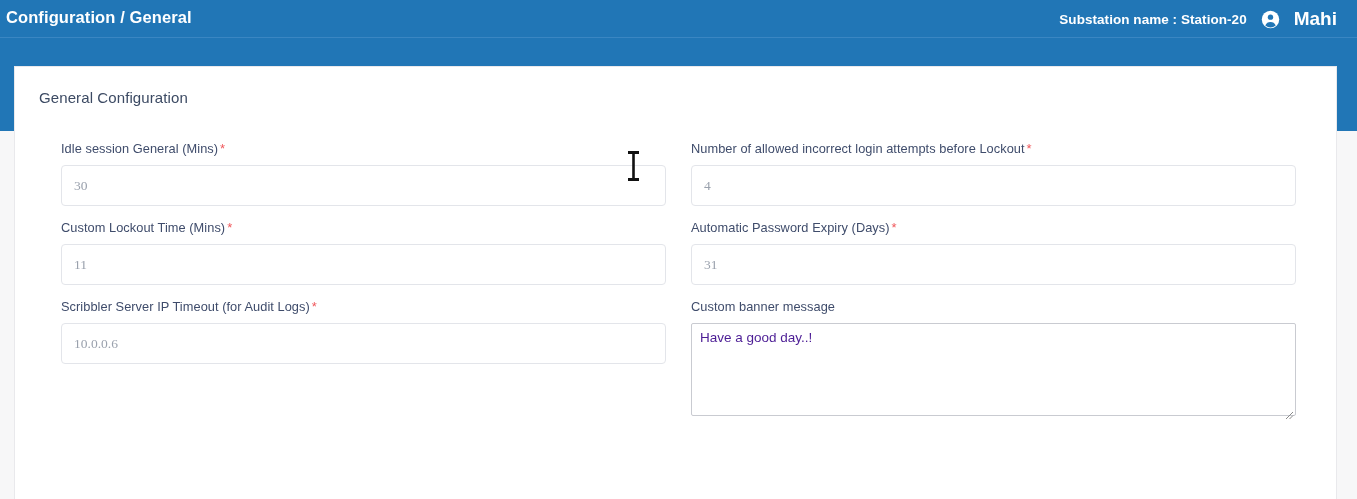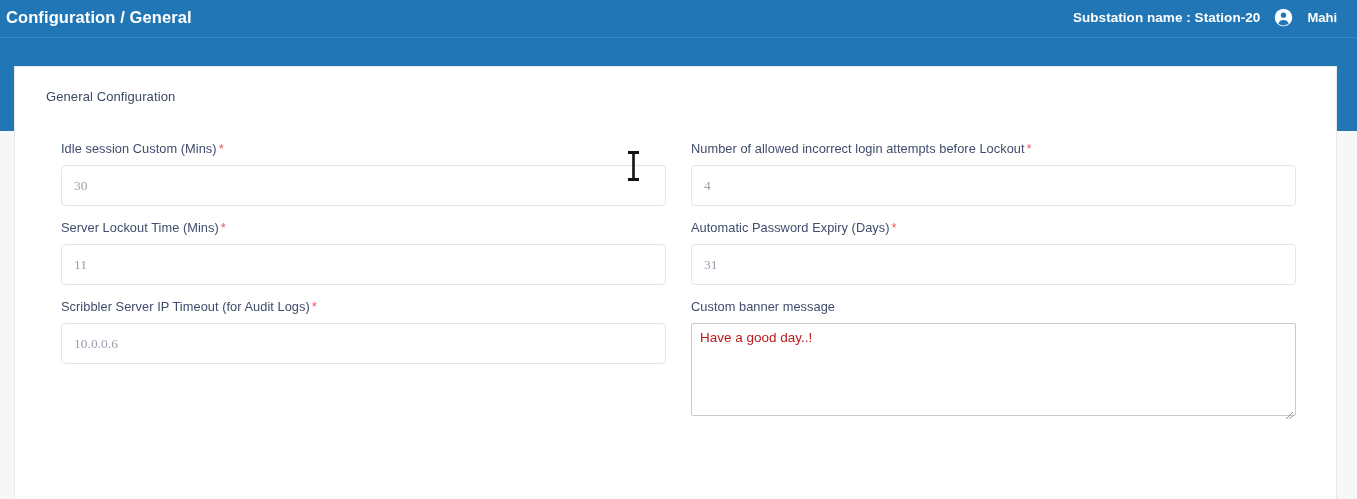--- a/index.html
+++ b/index.html
@@ -67,21 +67,21 @@
     letter-spacing: 0.05px;
   }
   .user-icon {
     display: block;
     width: 19px;
     height: 19px;
     line-height: 0;
   }
   .username {
     color: #ffffff;
-    font-size: 13px;
+    font-size: 19px;
     font-weight: bold;
   }
 
   
   .bgleft {
     position: absolute;
     left: 0; top: 131px;
     width: 14px;
     height: 368px;
     background: #f7f7f8;
@@ -100,22 +100,22 @@
     left: 14px; top: 66px;
     width: 1323px;
     height: 433px;
     background: #ffffff;
     border: 1px solid #e9e9ec;
     border-bottom: none;
     box-sizing: border-box;
   }
   .card-title {
     position: absolute;
-    left: 31px; top: 22px;
-    font-size: 13px;
+    left: 24px; top: 22px;
+    font-size: 15px;
     color: #3c4a63;
     letter-spacing: 0.1px;
     text-align: center;
   }
 
   
   .form {
     position: absolute;
     left: 46px; top: 74px;
     width: 1251px;
@@ -165,21 +165,21 @@
     box-sizing: border-box;
     width: 100%;
     height: 93px;
     border: 1px solid #c9cbd1;
     border-radius: 2px;
     background: #ffffff;
     padding: 5px 8px;
     font-family: "Liberation Sans", sans-serif;
     font-size: 13.5px;
     line-height: 17px;
-    color: #b91c1c;
+    color: #4c1d95;
     resize: none;
     outline: none;
     overflow: hidden;
   }
   .resize-grip {
     position: absolute;
     right: 2px;
     bottom: 2px;
     width: 12px;
     height: 12px;
@@ -223,36 +223,36 @@
   <div class="bgright"></div>
 
   <div class="card">
     <div class="card-title">General Configuration</div>
 
     <div class="form">
 
       <div class="row">
         <div class="col">
           <div class="field-label">
-            <span>Idle session Custom (Mins)</span><span class="req">*</span>
+            <span>Idle session General (Mins)</span><span class="req">*</span>
           </div>
           <input class="input" type="text" placeholder="30" style="">
         </div>
         <div class="col">
           <div class="field-label">
             <span>Number of allowed incorrect login attempts before Lockout</span><span class="req">*</span>
           </div>
           <input class="input" type="text" placeholder="4" style="">
         </div>
       </div>
 
       <div class="row">
         <div class="col">
           <div class="field-label">
-            <span>Server Lockout Time (Mins)</span><span class="req">*</span>
+            <span>Custom Lockout Time (Mins)</span><span class="req">*</span>
           </div>
           <input class="input" type="text" placeholder="11" style="">
         </div>
         <div class="col">
           <div class="field-label">
             <span>Automatic Password Expiry (Days)</span><span class="req">*</span>
           </div>
           <input class="input" type="text" placeholder="31" style="">
         </div>
       </div>

